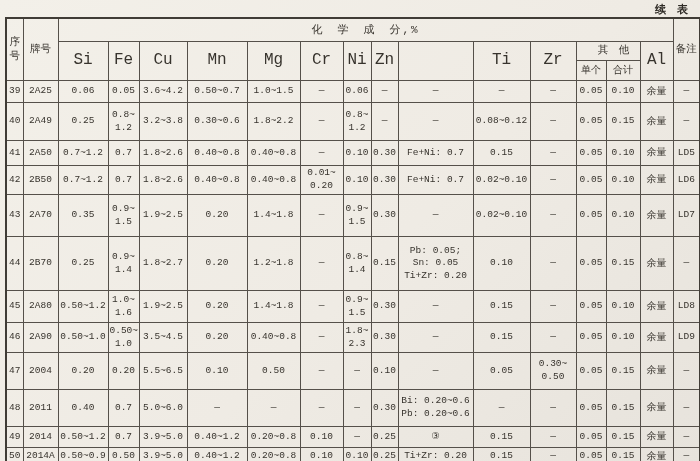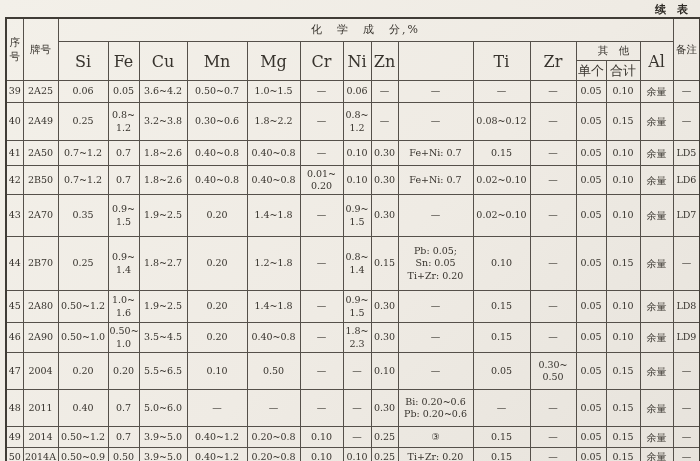--- a/index.html
+++ b/index.html
@@ -6,20 +6,21 @@
   body{
     width:700px;height:461px;
     background:#edeae3;
     font-family:"DejaVu Serif","Liberation Serif",serif;
     color:#37332d;
     overflow:hidden;
   }
   .page{
     position:relative;width:700px;height:461px;
     background:linear-gradient(135deg,#f3f0e9 0%,#efebe4 55%,#e7e3dc 100%);
+    font-family:Liberation Mono, monospace;
   }
   .continued{
     position:absolute;top:2px;right:12px;
     font-size:11px;font-weight:bold;color:#2f2b26;
   }
   table{
     position:absolute;left:5px;top:17px;
     width:694px;border-collapse:collapse;table-layout:fixed;
     border:2px solid #403c36;
     background:transparent;
@@ -31,21 +32,21 @@
     font-size:9.5px;line-height:1.32;
     white-space:pre-line;
     color:#37332d;font-weight:normal;
     overflow:hidden;
   }
   th{font-size:10.5px;}
   th.comp{letter-spacing:2px;font-size:11px;height:20px;}
   th.elem{font-size:16px;}
   th.cn{font-size:10.5px;}
   thead tr:nth-child(2) th.cn{height:16px;padding-left:12px;}
-  thead tr:nth-child(3) th{height:17px;font-size:13px;}
+  thead tr:nth-child(3) th{height:17px;font-size:10px;}
   td.cjk{font-size:10px;}
   
   tbody tr:nth-child(1){height:22px;margin-top:44px;}
   tbody tr:nth-child(2){height:38px;}
   tbody tr:nth-child(3){height:25px;padding-left:32px;}
   tbody tr:nth-child(4){height:29px;}
   tbody tr:nth-child(5){height:42px;}
   tbody tr:nth-child(6){height:54px;}
   tbody tr:nth-child(7){height:32px;}
   tbody tr:nth-child(8){height:30px;}

